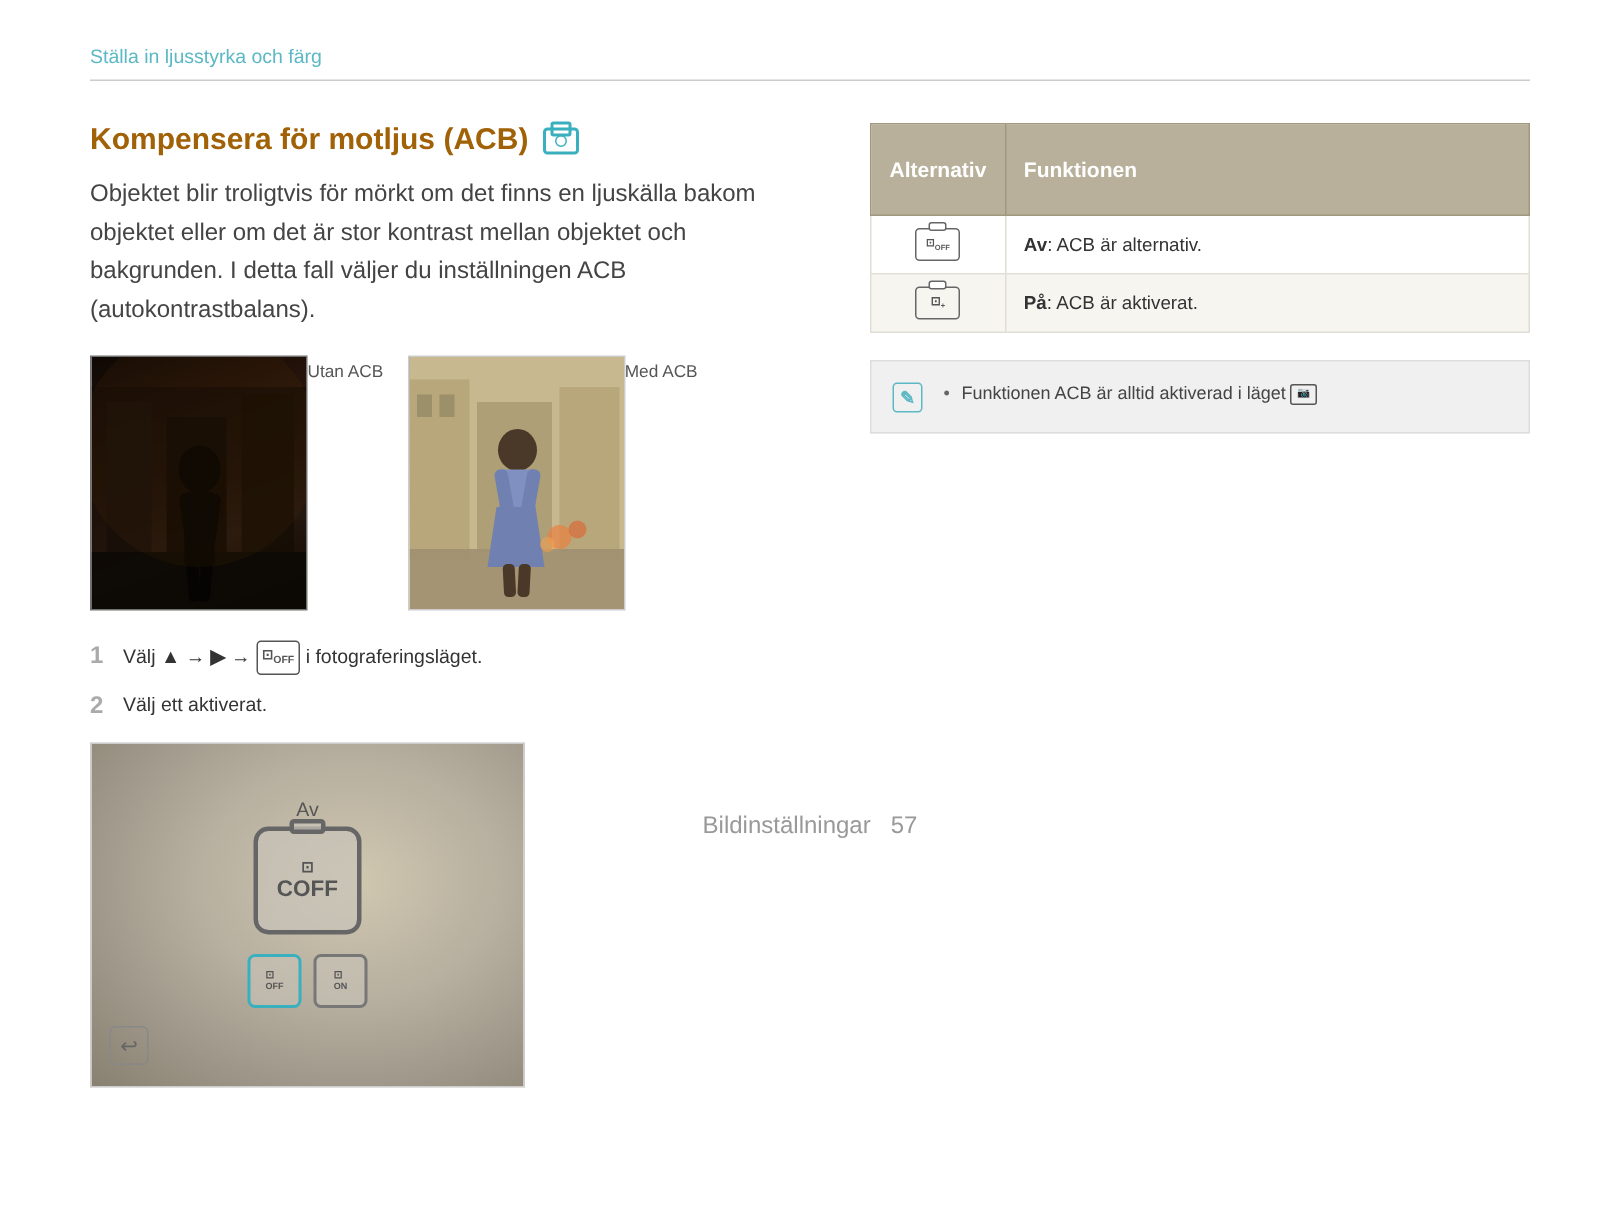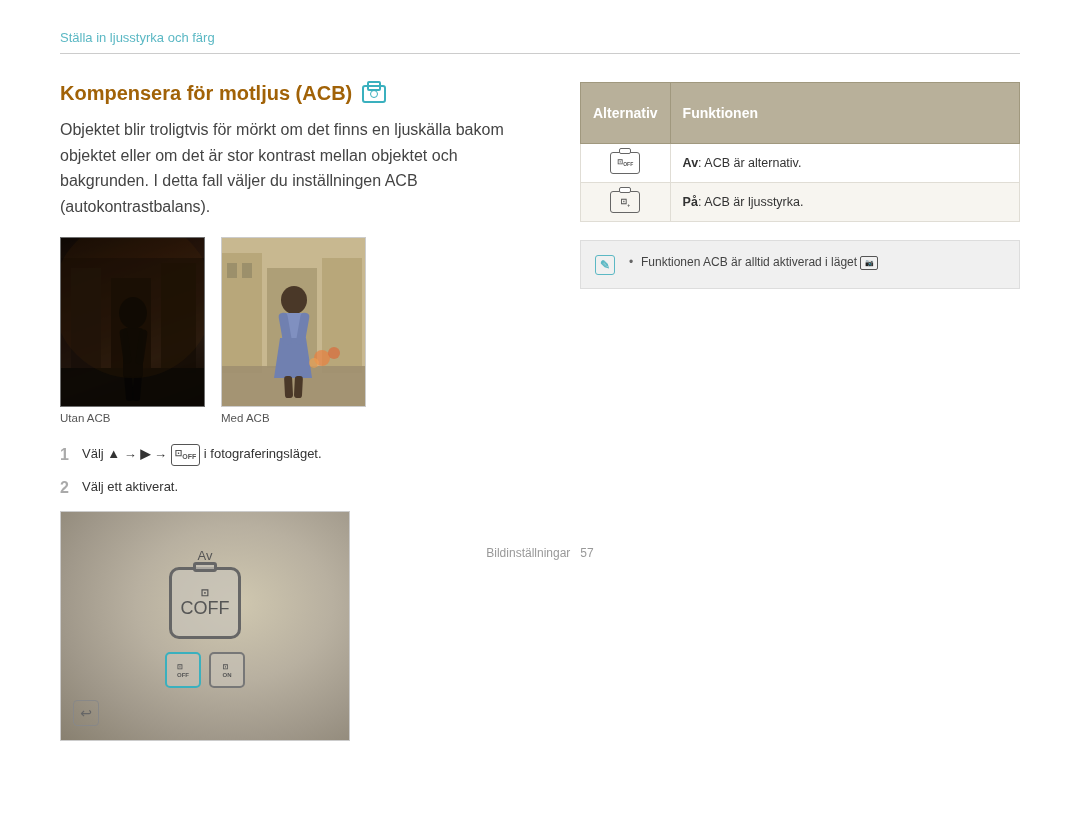--- a/index.html
+++ b/index.html
@@ -71,21 +71,21 @@
 
     
     .photo-comparison {
       display: flex;
       gap: 16px;
       margin-bottom: 10px;
     }
 
     .photo-item {
       display: flex;
-      flex-direction: column;
+      flex-direction: row;
       align-items: flex-start;
     }
 
     .photo-box {
       width: 145px;
       height: 170px;
       background: linear-gradient(135deg, #2a1a0e 0%, #5c3a1e 20%, #8b6040 40%, #c4a882 60%, #7a6535 80%, #4a3520 100%);
       border: 1px solid #ccc;
       position: relative;
       overflow: hidden;
@@ -378,21 +378,21 @@
       overflow: hidden;
     }
 
     
     .page-footer {
       position: absolute;
       bottom: 20px;
       left: 0;
       right: 0;
       text-align: center;
-      font-size: 12px;
+      font-size: 16px;
       color: #999;
     }
 
     .bold-text {
       font-weight: bold;
     }
 
     
     .title-cam-icon {
       display: inline-flex;
@@ -519,21 +519,21 @@
         <div class="screenshot-inner">
           <div class="screenshot-bg"></div>
 
           <div class="acb-label-av">Av</div>
 
           <div class="big-acb-container">
             <div class="big-acb-icon">
               <div class="notch"></div>
               <div style="display:flex;flex-direction:column;align-items:center;">
                 <span style="font-size:10px;color:#555;font-weight:bold;">⊡</span>
-                <span style="font-size:18px;color:#555;font-weight:normal;">COFF</span>
+                <span style="font-size:15px;color:#555;font-weight:bold;">COFF</span>
               </div>
             </div>
           </div>
 
           <div class="small-icons-row">
             <div class="small-acb-icon selected">
               <span>⊡<br><span style="font-size:6px;font-weight:bold;">OFF</span></span>
             </div>
             <div class="small-acb-icon">
               <span>⊡<br><span style="font-size:6px;font-weight:bold;">ON</span></span>
@@ -570,21 +570,21 @@
           </tr>
 
           <tr>
             <td class="icon-cell">
               <div class="table-icon table-icon-on">
                 <div class="t-notch"></div>
                 <span style="font-size:8px;font-weight:bold;color:#555;">⊡<sub style="font-size:5px">+</sub></span>
               </div>
             </td>
             <td>
-              <span class="bold-text">På</span><span>: ACB är ljusstyrka.</span>
+              <span class="bold-text">På</span><span>: ACB är aktiverat.</span>
             </td>
           </tr>
         </tbody>
       </table>
 
       <div class="note-box">
         <div style="display:flex;align-items:flex-start;">
           <span class="note-icon">✎</span>
           <div class="note-content">
             <ul>

